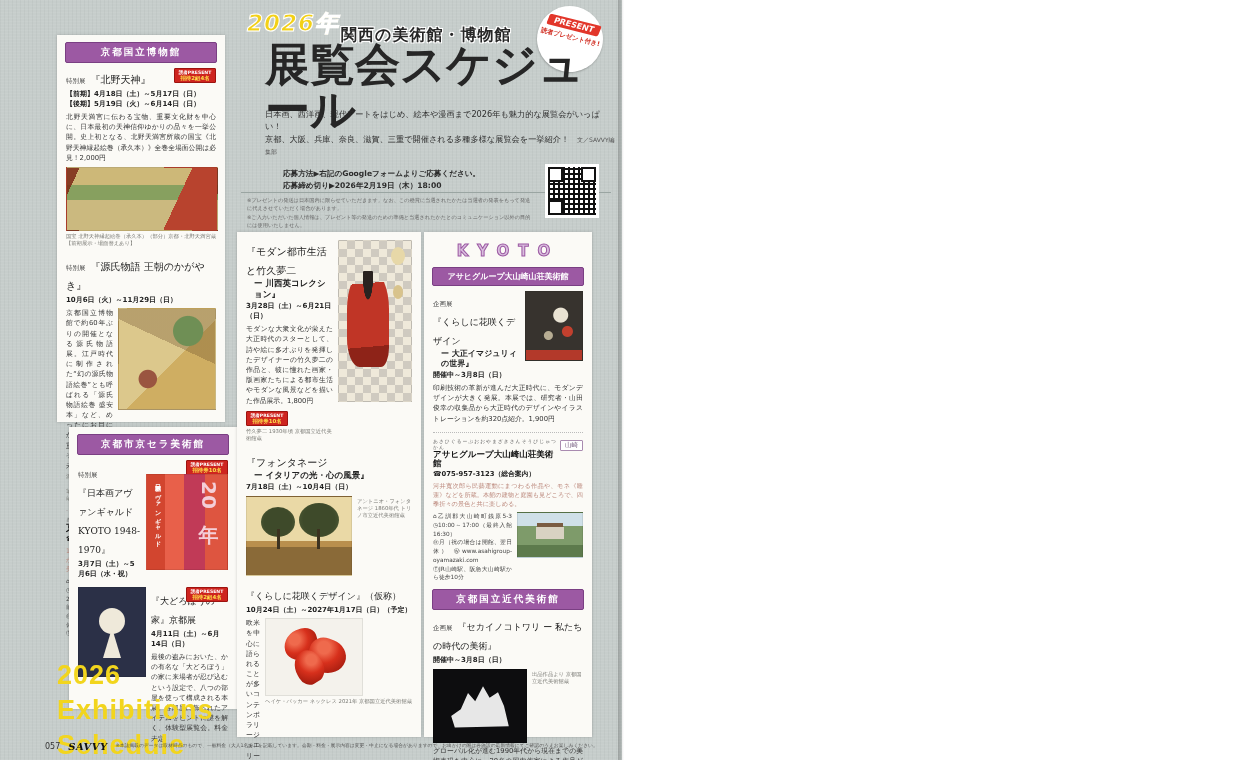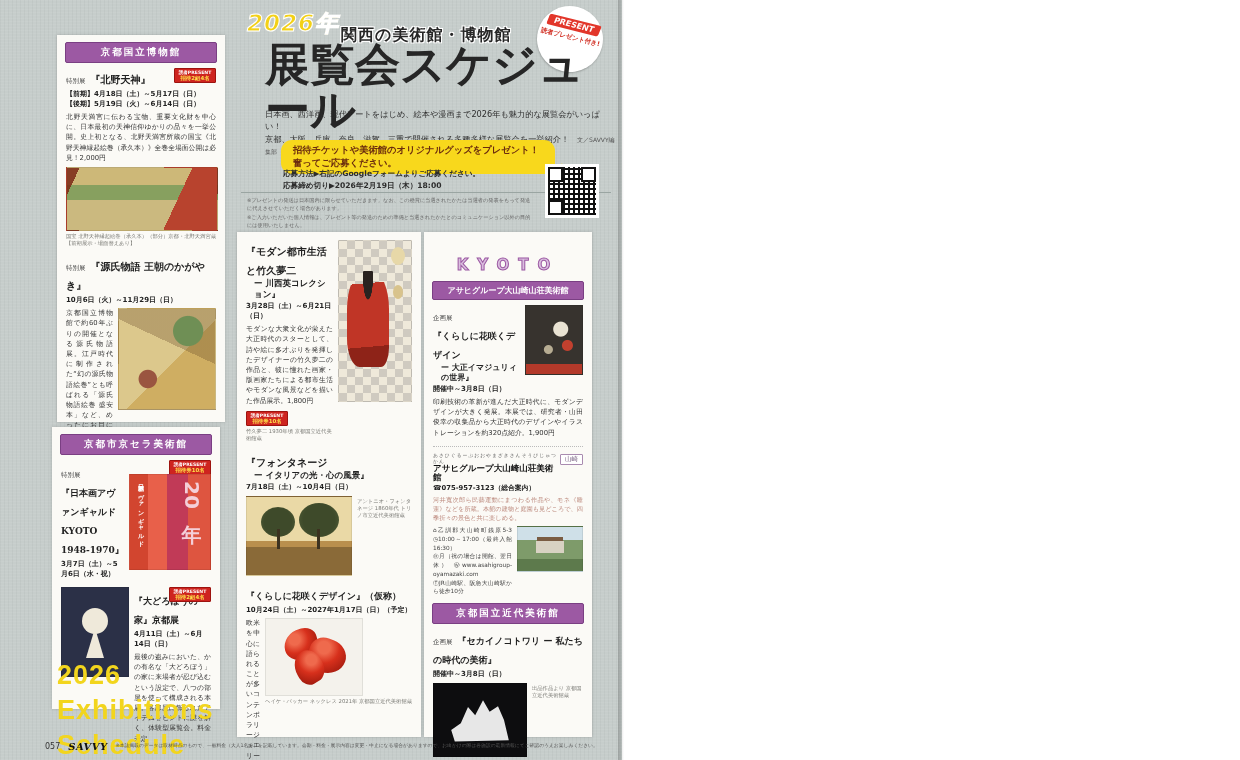--- a/index.html
+++ b/index.html
@@ -14,21 +14,21 @@
     background:linear-gradient(90deg, rgba(0,0,0,.22), rgba(0,0,0,0));}
 
   
   .panel{position:absolute;background:#fbfaf6;box-shadow:0 0 3px rgba(0,0,0,.18);}
   .ph{background:#9c59a3;border:1px solid #7a3f83;color:#fff;font-weight:bold;font-size:9.5px;
       text-align:center;padding:3px 0;margin:7px 8px 5px;letter-spacing:2px;border-radius:2px;}
   .ph.small{font-size:8px;letter-spacing:0;}
 
   .ex{position:relative;margin:4px 9px 8px;}
   .ex-type{font-size:6.5px;color:#444;margin-top:10px;}
-  .ex-title{font-family:"DejaVu Serif",serif;font-weight:bold;font-size:10px;color:#222;line-height:1.25;}
+  .ex-title{font-family:"DejaVu Serif",serif;font-weight:normal;font-size:10px;color:#222;line-height:1.25;}
   .ex-title.sm{font-size:9px;}
   .ex-sub{font-family:"DejaVu Serif",serif;font-weight:bold;font-size:8.5px;color:#222;margin-left:8px;line-height:1.25;}
   .ex-date{font-size:7px;font-weight:bold;color:#222;margin-top:2px;}
   .body{font-size:6.8px;color:#333;line-height:1.5;text-align:justify;margin-top:3px;}
   .cap{font-size:5.3px;color:#7b7b76;line-height:1.35;margin-top:2px;}
 
   .pbadge{position:absolute;right:0;top:0;width:38px;background:#ce241f;border:1px solid #9d130f;
           text-align:center;line-height:1.15;padding:1px 1px;border-radius:1px;}
   .pbadge .pb1{display:block;color:#fff;font-size:4.6px;font-weight:bold;}
   .pbadge .pb2{display:block;color:#ffe14a;font-size:5.4px;font-weight:bold;}
@@ -135,21 +135,21 @@
   .img-sekai{width:92px;height:72px;background:#0d0d0f;}
   .img-sekai .glass{position:absolute;left:16px;top:14px;width:60px;height:46px;background:rgba(255,255,255,.9);
      clip-path:polygon(8% 95%, 2% 70%, 18% 55%, 30% 20%, 42% 38%, 55% 5%, 66% 30%, 80% 18%, 90% 48%, 98% 92%);
      filter:blur(.4px);}
 
   
   .display{position:absolute;left:57px;top:658px;font-family:"Liberation Sans",sans-serif;
      font-weight:800;font-size:27px;line-height:1.3;color:#f2d51d;letter-spacing:1px;}
 
   
-  .kyoto{margin:24px 0 2px;text-align:center;font-size:15px;font-weight:bold;letter-spacing:9px;
+  .kyoto{margin:10px 0 2px;text-align:center;font-size:15px;font-weight:bold;letter-spacing:9px;
      color:#d9bede;-webkit-text-stroke:1px #9c59a3;}
 
   
   .footer{position:absolute;left:45px;top:741px;width:560px;display:flex;align-items:center;gap:8px;}
   .pageno{font-size:8px;color:#333;}
   .logo{font-family:"DejaVu Serif",serif;font-style:italic;font-weight:900;font-size:10px;color:#111;letter-spacing:.5px;}
   .fine{font-size:4.8px;color:#555;line-height:1.3;}
 </style>
 </head>
 <body>
@@ -161,21 +161,20 @@
     <div class="kicker">関西の美術館・博物館</div>
     <div class="present">
       <span class="tk">PRESENT</span>
       <span class="ps">読者プレゼント付き!</span>
     </div>
     <div class="main-title">展覧会スケジュール</div>
     <div class="leads">
       <span>日本画、西洋画、現代アートをはじめ、絵本や漫画まで2026年も魅力的な展覧会がいっぱい！</span><br>
       <span>京都、大阪、兵庫、奈良、滋賀、三重で開催される多種多様な展覧会を一挙紹介！</span><span class="credit">文／SAVVY編集部</span>
     </div>
-    <div class="callout">招待チケットや美術館のオリジナルグッズをプレゼント！奮ってご応募ください。</div>
     <div class="apply">
       <span>応募方法▶右記のGoogleフォームよりご応募ください。</span><br>
       <span>応募締め切り▶2026年2月19日（木）18:00</span>
     </div>
     <div class="rule" style="top:192px"></div>
     <div class="notes">
       <span>※プレゼントの発送は日本国内に限らせていただきます。なお、この懸賞に当選されたかたは当選者の発表をもって発送に代えさせていただく場合があります。</span><br>
       <span>※ご入力いただいた個人情報は、プレゼント等の発送のための準備と当選されたかたとのコミュニケーション以外の目的には使用いたしません。</span>
     </div>
     <div class="qr">
@@ -228,21 +227,21 @@
         <div class="vinfo" style="flex:1;margin-top:0">
           <span>⌂京都市東山区茶屋町527 ◷9:00～17:30（金～20:00）※最終入館は各30分前まで</span><br>
           <span>㊡月（祝日は開館、翌平日休） Ⓦwww.kyohaku.go.jp</span><br>
           <span>Ⓣ京阪七条駅から徒歩7分</span>
         </div>
         <div class="img img-kyohaku"></div>
       </div>
     </div>
   </div>
 
-  <div class="panel" style="left:52px;top:427px;width:168px;height:282px;">
+  <div class="panel" style="left:69px;top:427px;width:168px;height:282px;">
     <div class="ph">京都市京セラ美術館</div>
 
     <div class="ex">
       <div class="pbadge">
         <span class="pb1">読者PRESENT</span>
         <span class="pb2">招待券10名</span>
       </div>
       <div class="row">
         <div style="flex:1;padding-top:2px">
           <span class="ex-type">特別展</span><br>

